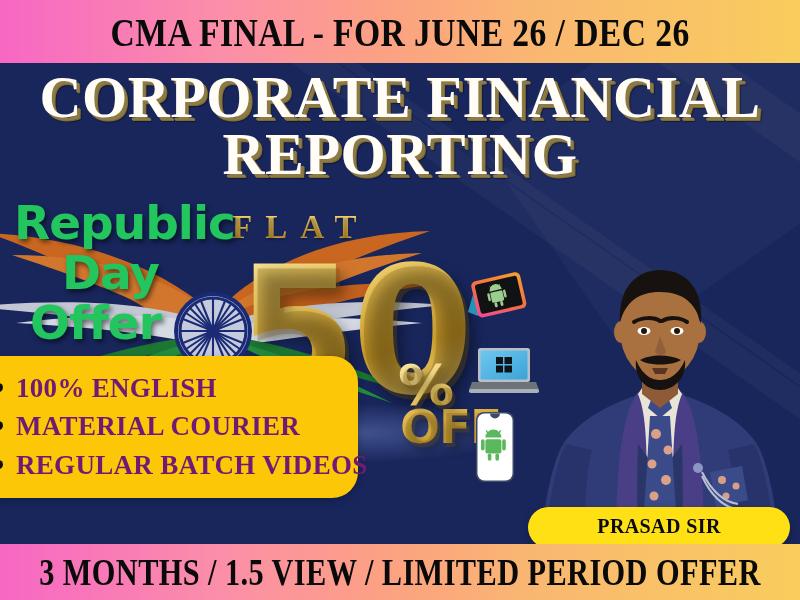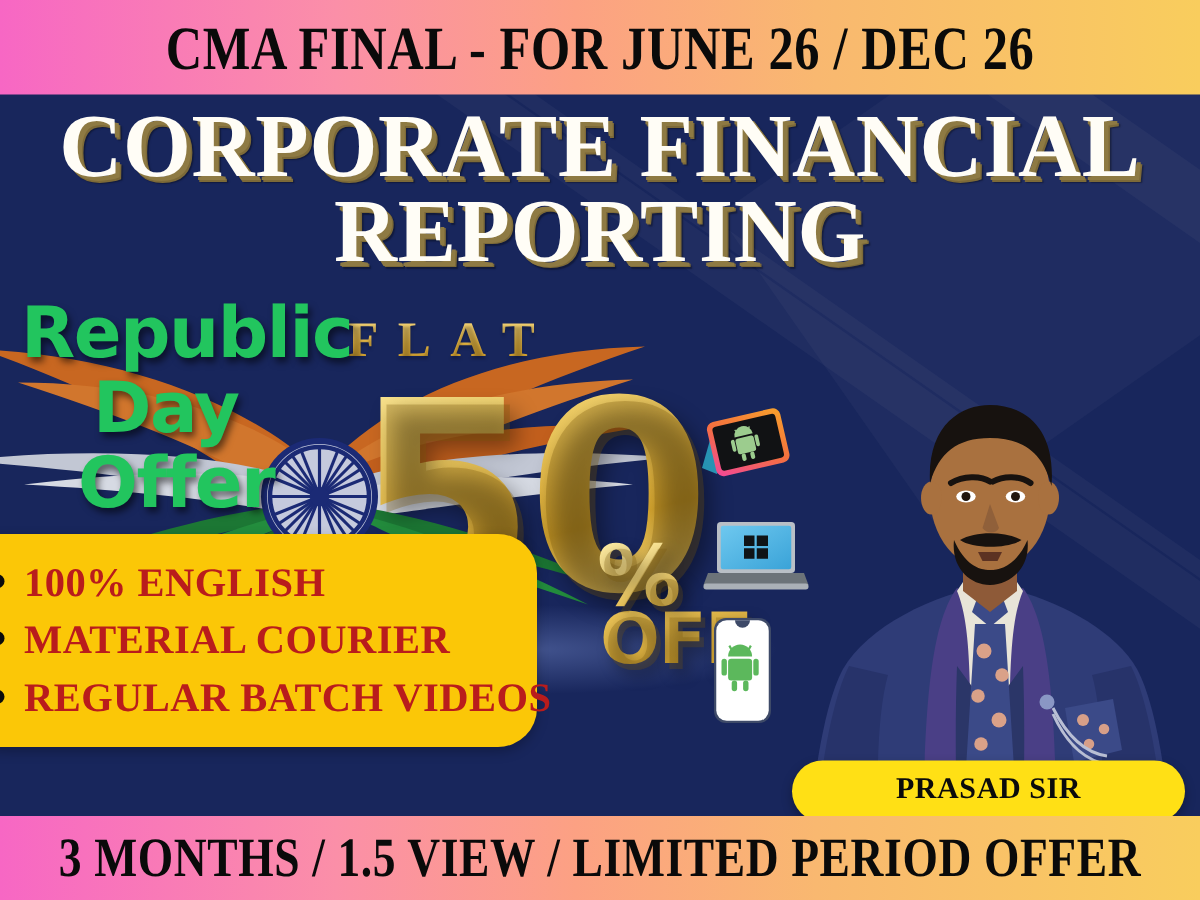--- a/index.html
+++ b/index.html
@@ -48,21 +48,21 @@
   
   .wing{position:absolute;left:-40px;top:130px;width:520px;height:230px;z-index:4;}
 
   
   .rdo{position:absolute;left:10px;top:136px;z-index:14;
        font-family:"DejaVu Sans",sans-serif;font-weight:bold;color:#22c55e;
        font-size:47px;line-height:1.02;letter-spacing:-1px;
        text-shadow:2px 3px 5px rgba(0,0,0,.55);}
   .rdo .r1{display:block;margin-left:4px;}
   .rdo .r2{display:block;margin-left:52px;margin-top:2px;}
-  .rdo .r3{display:block;margin-left:42px;margin-top:2px;}
+  .rdo .r3{display:block;margin-left:20px;margin-top:2px;}
 
   
   .flat{position:absolute;left:232px;top:146px;z-index:13;
         font-family:"Liberation Serif",serif;font-weight:bold;
         font-size:33px;letter-spacing:13px;
         background:linear-gradient(180deg,#fbe08a 0%,#e0b13f 55%,#c18f22 100%);
         -webkit-background-clip:text;background-clip:text;color:transparent;
         text-shadow:0 2px 2px rgba(0,0,0,.25);}
   .fifty{position:absolute;left:235px;top:182px;z-index:13;
          font-family:"DejaVu Sans",sans-serif;font-weight:bold;
@@ -90,21 +90,21 @@
 
   
   .features{
     position:absolute;left:-24px;top:356px;width:382px;z-index:20;
     background:#fbc707;border-radius:26px;
     padding:13px 18px 14px 40px;box-sizing:border-box;
     box-shadow:0 3px 8px rgba(0,0,0,.25);
   }
   .features li{
     list-style:none;position:relative;
-    font-family:"Liberation Serif",serif;font-weight:bold;color:#b91c1c;
+    font-family:"Liberation Serif",serif;font-weight:bold;color:#701a75;
     font-size:27px;line-height:1.42;white-space:nowrap;letter-spacing:.3px;
   }
   .features ul{margin:0;padding:0;}
   .features li:before{
     content:"";position:absolute;left:-22px;top:14px;
     width:9px;height:9px;border-radius:50%;background:#0b0b0b;
   }
 
   
   .badge{

